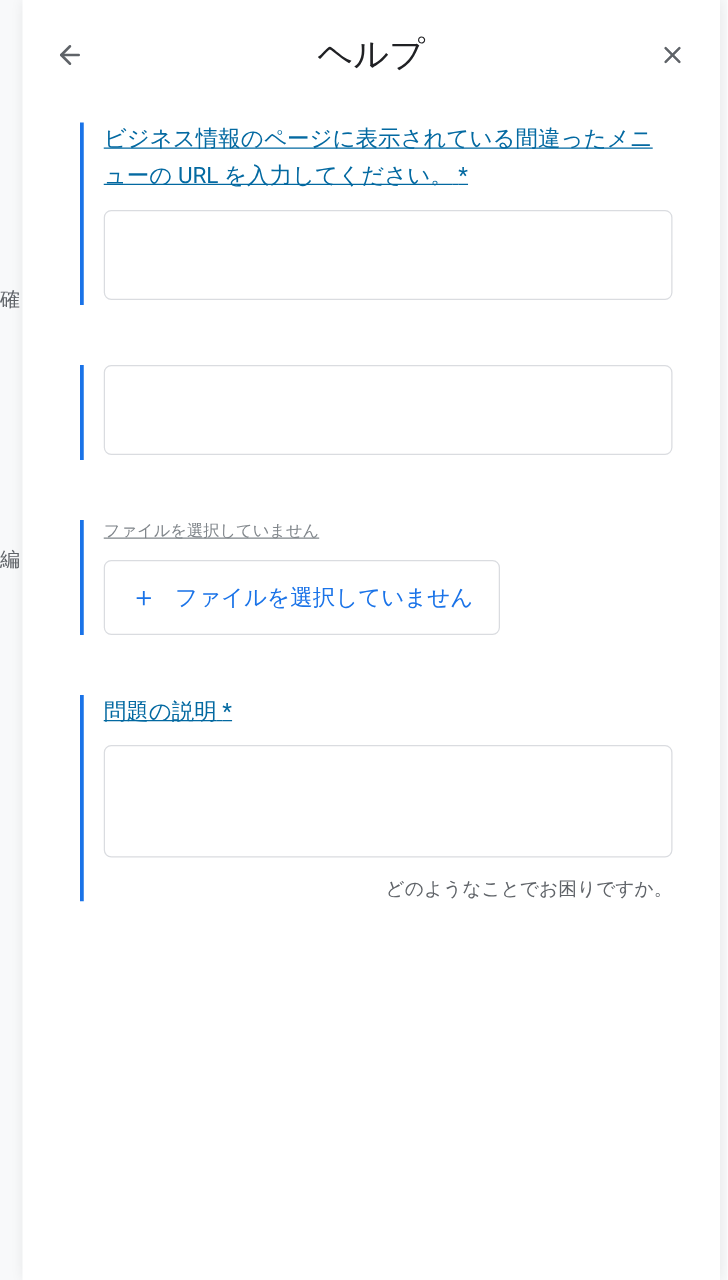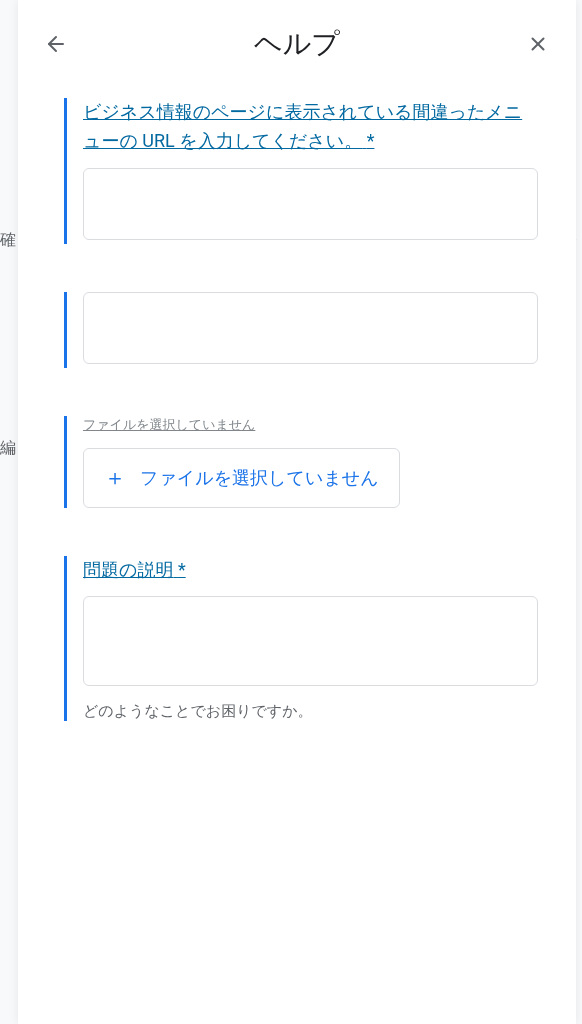--- a/index.html
+++ b/index.html
@@ -121,20 +121,21 @@
       gap: 14px;
     }
     .plus-sign {
       font-size: 22px;
       font-weight: 400;
     }
     .help-text {
       font-size: 15px;
       color: #5f6368;
       margin-top: 12px;
+      text-align: right;
     }
   </style>
 </head>
 <body>
 
 <div class="bg-decor" style="top:230px;left:0;">確</div>
 <div class="bg-decor" style="top:438px;left:0;">編</div>
 <div class="bg-link" style="top:90px;">リ</div>
 <div class="bg-link" style="top:230px;">を</div>
 <div class="bg-link" style="top:340px;">リ</div>

